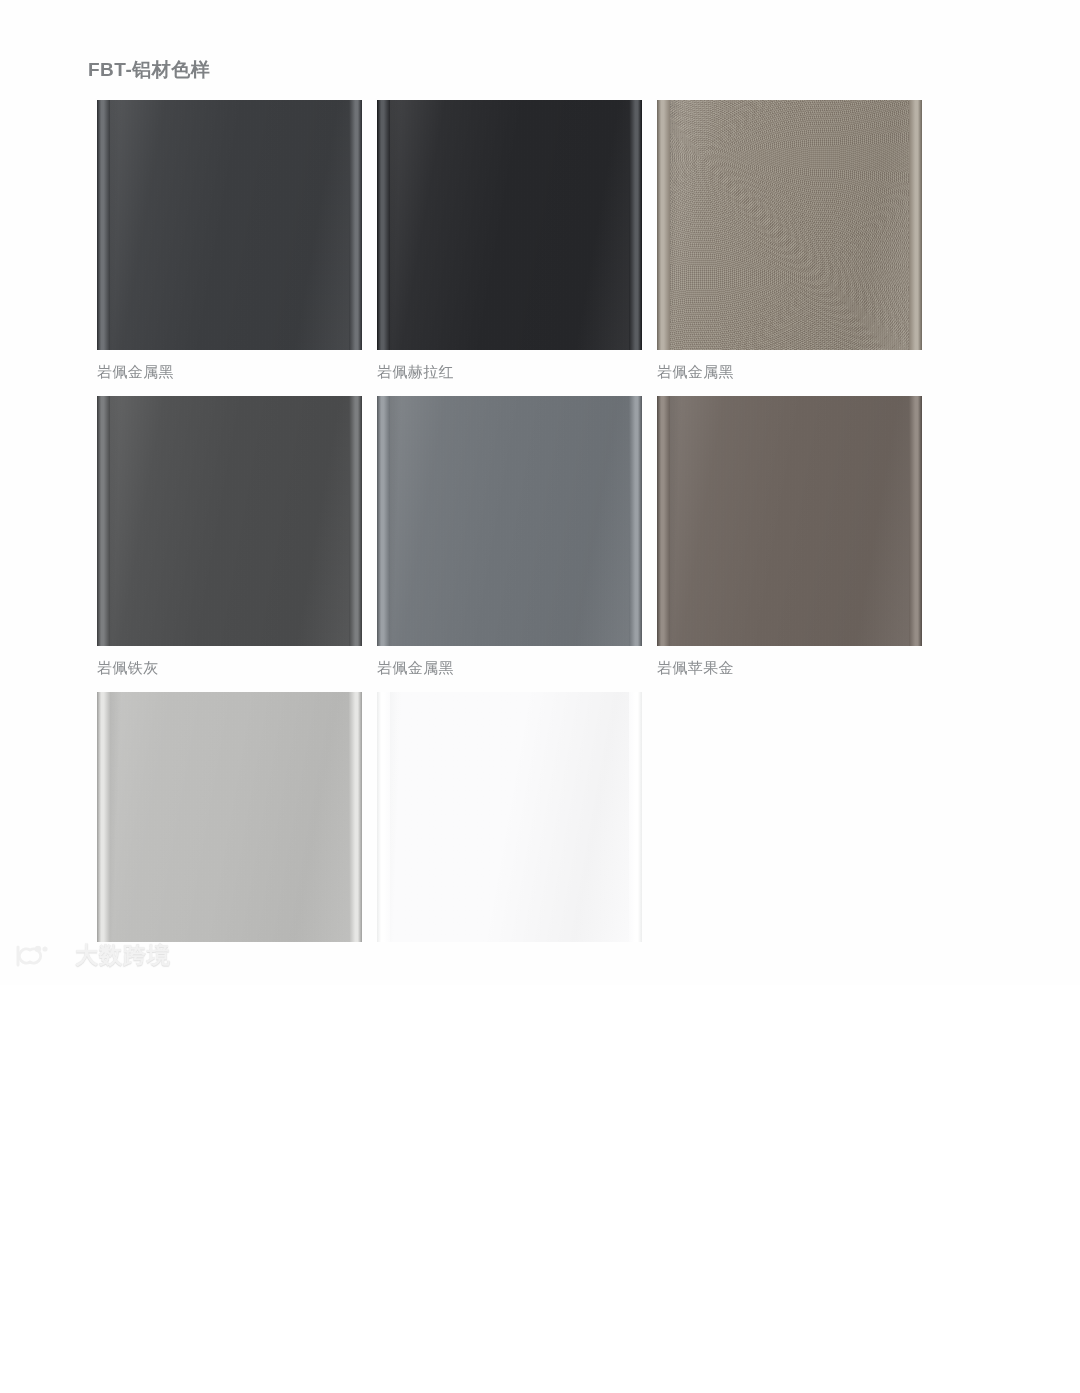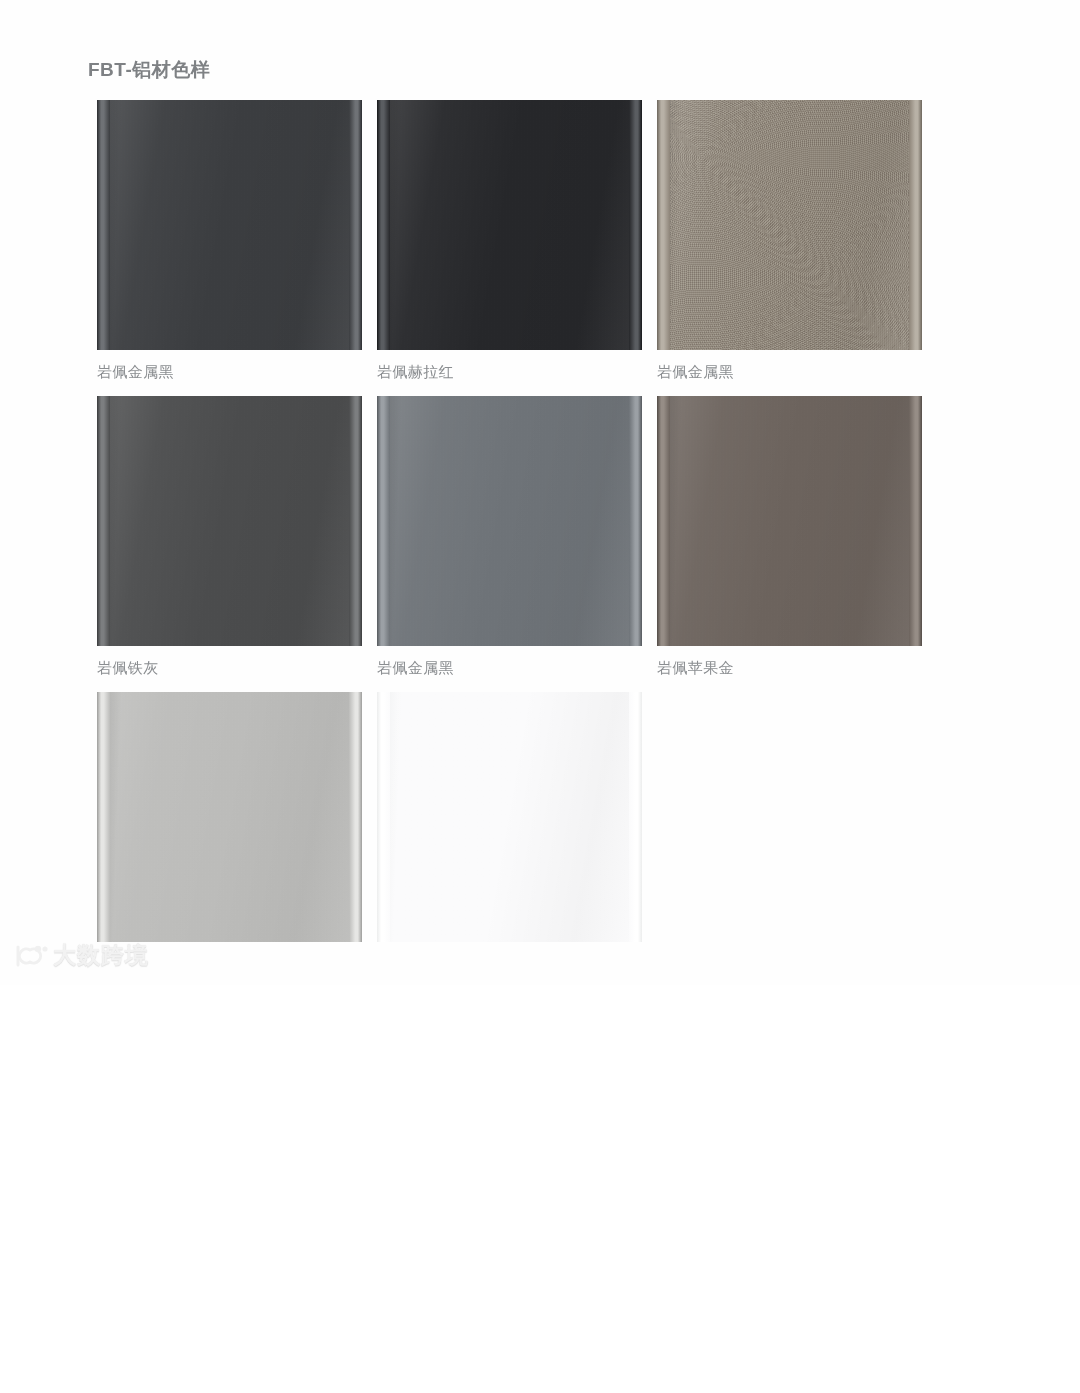--- a/index.html
+++ b/index.html
@@ -124,21 +124,21 @@
     line-height: 1.2;
   }
 
   
   .watermark {
     position: absolute;
     left: 14px;
     bottom: 14px;
     display: flex;
     align-items: center;
-    gap: 5px;
+    gap: 27px;
     opacity: 0.95;
   }
   .watermark-logo {
     width: 34px;
     height: 30px;
     flex: none;
   }
   .watermark-text {
     font-size: 23px;
     font-weight: bold;

